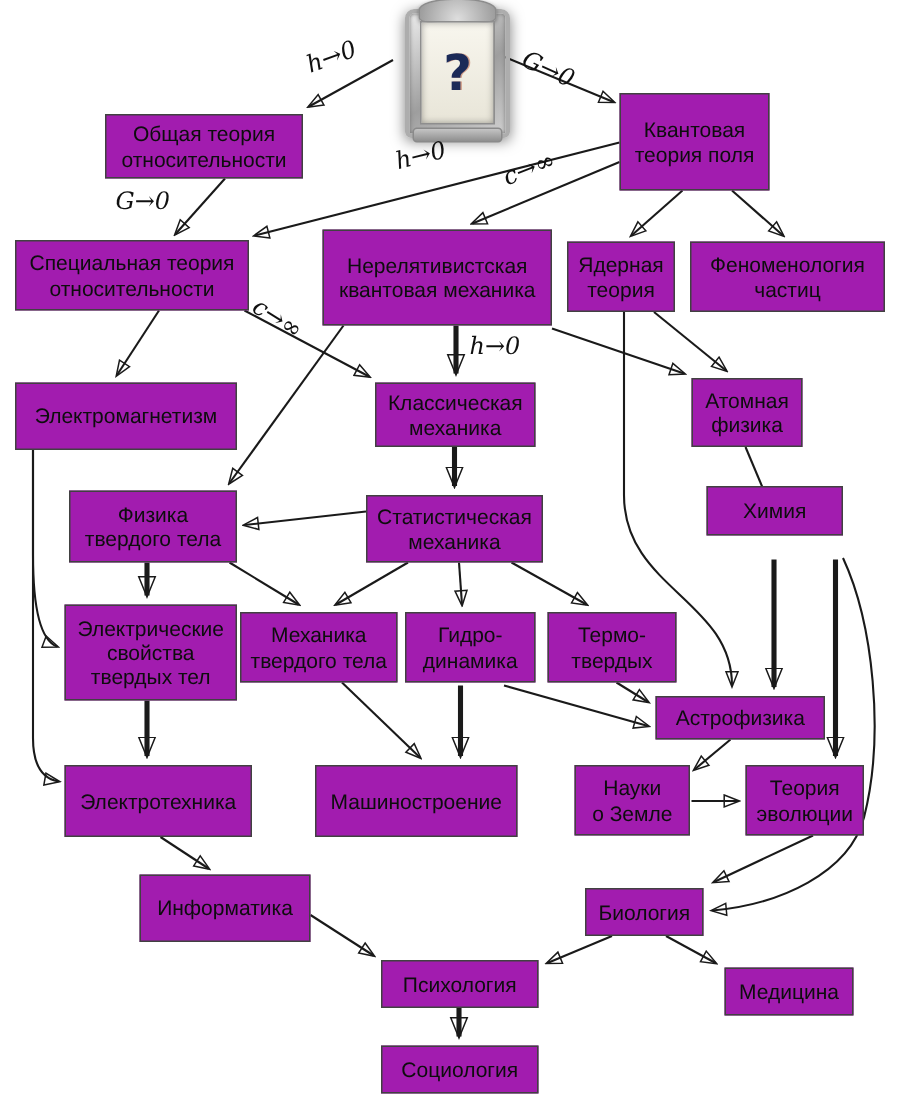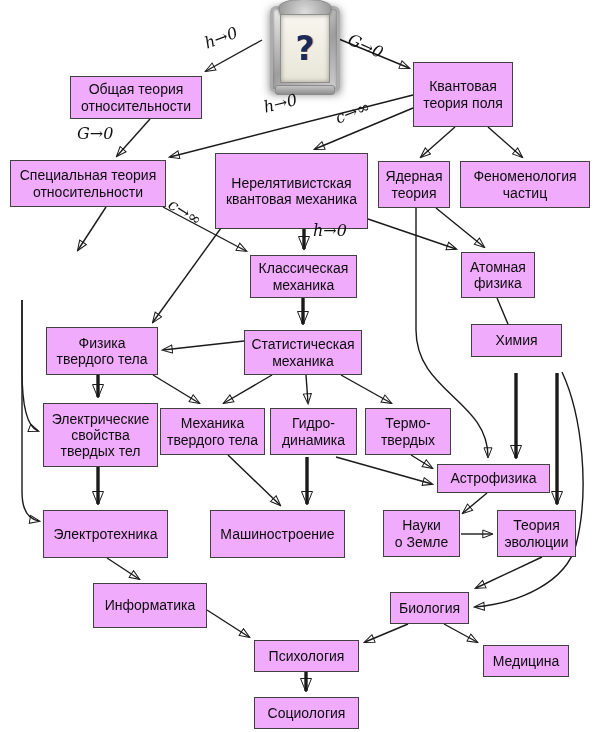--- a/index.html
+++ b/index.html
@@ -2,21 +2,21 @@
 <html><head>
 <meta charset="utf-8">
 <style>
   html,body{margin:0;padding:0;background:#fff;}
   #stage{position:relative;width:600px;height:732px;background:#fff;overflow:hidden;
          font-family:"Liberation Sans",sans-serif;}
   #wires{position:absolute;left:0;top:0;width:600px;height:732px;}
   #wires path{fill:none;stroke:#1a1a1a;}
   #wires path.thin{stroke-width:1.4px;}
   #wires path.bold{stroke-width:3.4px;}
-  .node{position:absolute;box-sizing:border-box;background:#f0abfc;border:1.6px solid #414141;
+  .node{position:absolute;box-sizing:border-box;background:#a21caf;border:1.6px solid #414141;
         display:flex;align-items:center;justify-content:center;text-align:center;
         font-size:14px;line-height:1.16;color:#0d0d0d;}
   .node span{white-space:pre-line;padding:1px 2px;}
   .elabel{position:absolute;font-family:"DejaVu Serif",serif;font-style:italic;
           font-size:16px;color:#101010;transform-origin:left center;white-space:nowrap;}
   
   .qframe{position:absolute;left:270px;top:6px;width:64px;height:80px;
           background:linear-gradient(145deg,#ececec,#9e9e9e 55%,#cfcfcf);
           border:3px solid #adadad;border-radius:6px 6px 4px 4px;
           box-shadow:0 2px 9px rgba(0,0,0,.5), inset 0 0 3px #6d6d6d;}
@@ -103,31 +103,34 @@
 относительности</span>
     </div>
   <div class="node" style="left:413px;top:62px;width:100px;height:65px">
       <span>Квантовая
 теория поля</span>
     </div>
   <div class="node" style="left:10px;top:160px;width:156px;height:47px">
       <span>Специальная теория
 относительности</span>
     </div>
-  <div class="node" style="left:215px;top:153px;width:153px;height:76px">
+  <div class="node" style="left:215px;top:153px;width:153px;height:64px">
       <span>Нерелятивистская
 квантовая механика</span>
     </div>
   <div class="node" style="left:378px;top:161px;width:72px;height:47px">
       <span>Ядерная
 теория</span>
     </div>
   <div class="node" style="left:460px;top:161px;width:130px;height:47px">
       <span>Феноменология
 частиц</span>
+    </div>
+  <div class="node" style="left:10px;top:255px;width:148px;height:45px">
+      <span>Электромагнетизм</span>
     </div>
   <div class="node" style="left:250px;top:255px;width:107px;height:43px">
       <span>Классическая
 механика</span>
     </div>
   <div class="node" style="left:461px;top:252px;width:74px;height:46px">
       <span>Атомная
 физика</span>
     </div>
   <div class="node" style="left:46px;top:327px;width:112px;height:48px">

